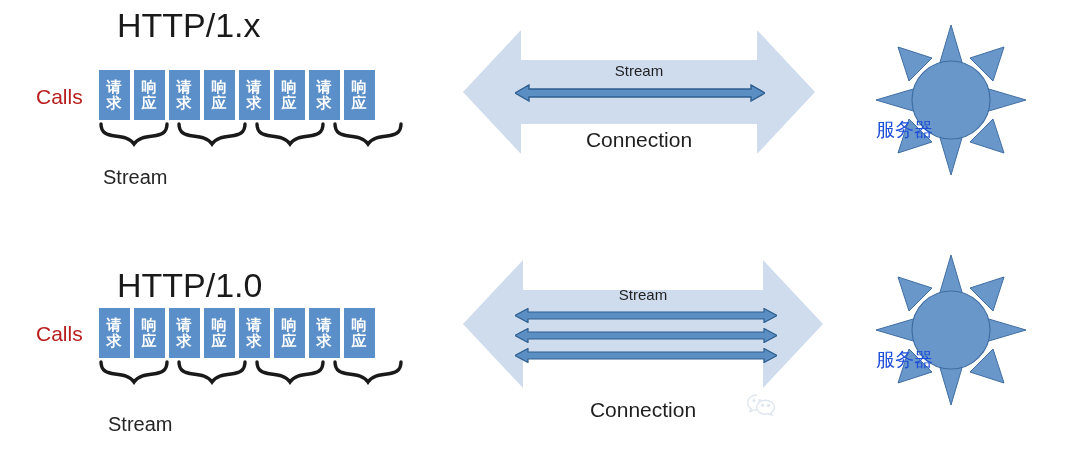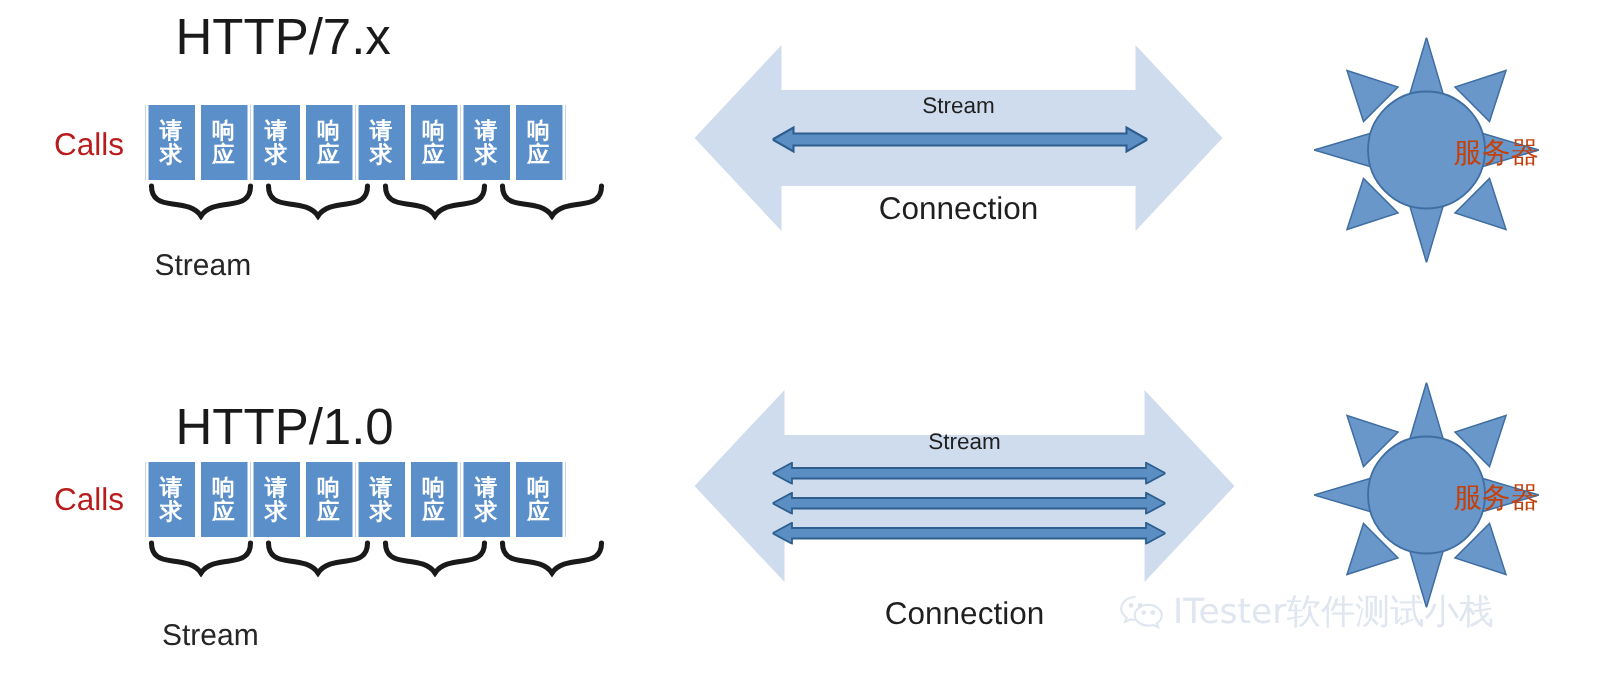--- a/index.html
+++ b/index.html
@@ -84,45 +84,46 @@
     text-align:center;
   }
   .label-stream{font-size:15px;}
   .label-conn{font-size:21px;}
 
   
   .server{position:absolute;}
   .server-text{
     position:absolute;
     font-size:19px;
-    color:#c2410c;
-    white-space:nowrap;
-    text-align:right;
+    color:#1d4ed8;
+    white-space:nowrap;
+    text-align:left;
     font-family:"DejaVu Sans","Liberation Sans",sans-serif;
+    margin-top:28px;
   }
 
   
   .watermark{
     position:absolute;
     left:746px;top:392px;
     display:flex;align-items:center;gap:6px;
     color:#dfe6f0;
     font-size:23px;
     white-space:nowrap;
     font-family:"DejaVu Sans","Liberation Sans",sans-serif;
   }
 </style>
 </head>
 <body>
 
 <div class="stage">
 
   <div class="section sec-top">
 
-    <div class="proto-title" style="left:117px;top:6px;">HTTP/7.x</div>
+    <div class="proto-title" style="left:117px;top:6px;">HTTP/1.x</div>
 
     <div class="calls-label" style="left:36px;top:85px;">Calls</div>
 
     <div class="cells" id="cells-top" style="left:97px;top:70px;">
         <div class="cell">
           <span>请</span>
           <span>求</span>
         </div>
         <div class="cell">
           <span>响</span>
@@ -292,16 +293,15 @@
                  C8.7,18.2 9.8,18.3 11,18.3"></path>
         <path d="M19.5,8.2 C24.2,8.2 28.5,11.3 28.5,15.2 C28.5,17.4 27.2,19.3 25.2,20.6
                  L26.1,23.2 L22.9,21.7 C21.8,22 20.7,22.1 19.5,22.1
                  C14.8,22.1 10.5,19 10.5,15.2 C10.5,11.3 14.8,8.2 19.5,8.2 Z"></path>
         <circle cx="8" cy="8.6" r="0.9" fill="#dfe6f0"></circle>
         <circle cx="14" cy="8.6" r="0.9" fill="#dfe6f0"></circle>
         <circle cx="16.5" cy="13.4" r="0.9" fill="#dfe6f0"></circle>
         <circle cx="22.5" cy="13.4" r="0.9" fill="#dfe6f0"></circle>
       </g>
     </svg>
-    <span>ITester软件测试小栈</span>
   </div>
 
 </div>
 
 </body></html>

